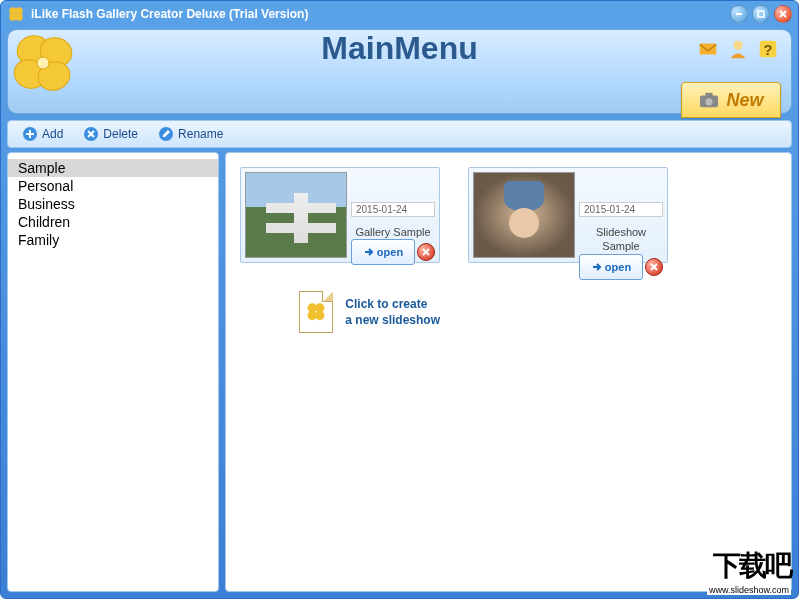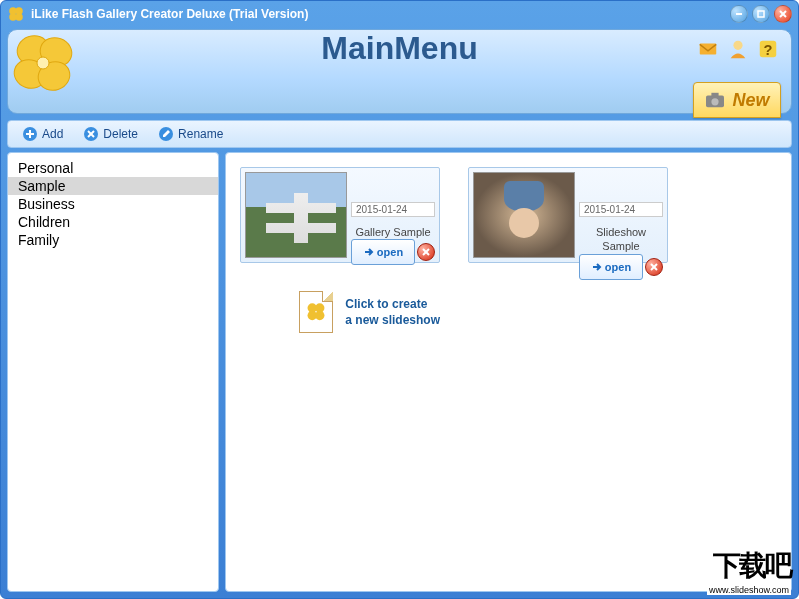--- a/index.html
+++ b/index.html
@@ -79,21 +79,21 @@
   display: flex; gap: 8px;
 }
 .header-icon {
   width: 22px; height: 22px;
   cursor: pointer;
   display: flex; align-items: center; justify-content: center;
 }
 .new-button {
   position: absolute;
   right: 10px; bottom: -5px;
-  width: 88px; height: 36px;
+  width: 100px; height: 36px;
   background: linear-gradient(#fff2b8, #ffd860);
   border: 1px solid #d4a020;
   border-radius: 4px 4px 0 0;
   display: flex; align-items: center; justify-content: center;
   gap: 6px;
   cursor: pointer;
   box-shadow: 0 1px 2px rgba(0,0,0,0.2);
 }
 .new-button-text {
   font-size: 18px;
@@ -424,22 +424,22 @@
             <circle cx="8" cy="8" r="7" fill="#3a8fe0"></circle>
             <path d="M5 11 L5 9 L10 4 L12 6 L7 11 Z" fill="#fff"></path>
           </svg>
       </div>
       <span>Rename</span>
     </div>
   </div>
 
   <div class="content">
     <div class="sidebar">
+      <div class="sidebar-item selected">Sample</div>
       <div class="sidebar-item">Personal</div>
-      <div class="sidebar-item selected">Sample</div>
       <div class="sidebar-item">Business</div>
       <div class="sidebar-item">Children</div>
       <div class="sidebar-item">Family</div>
     </div>
 
     <div class="main-area">
 
       <div class="gallery-card">
         <div class="thumb thumb1"></div>
         <div class="card-right">

